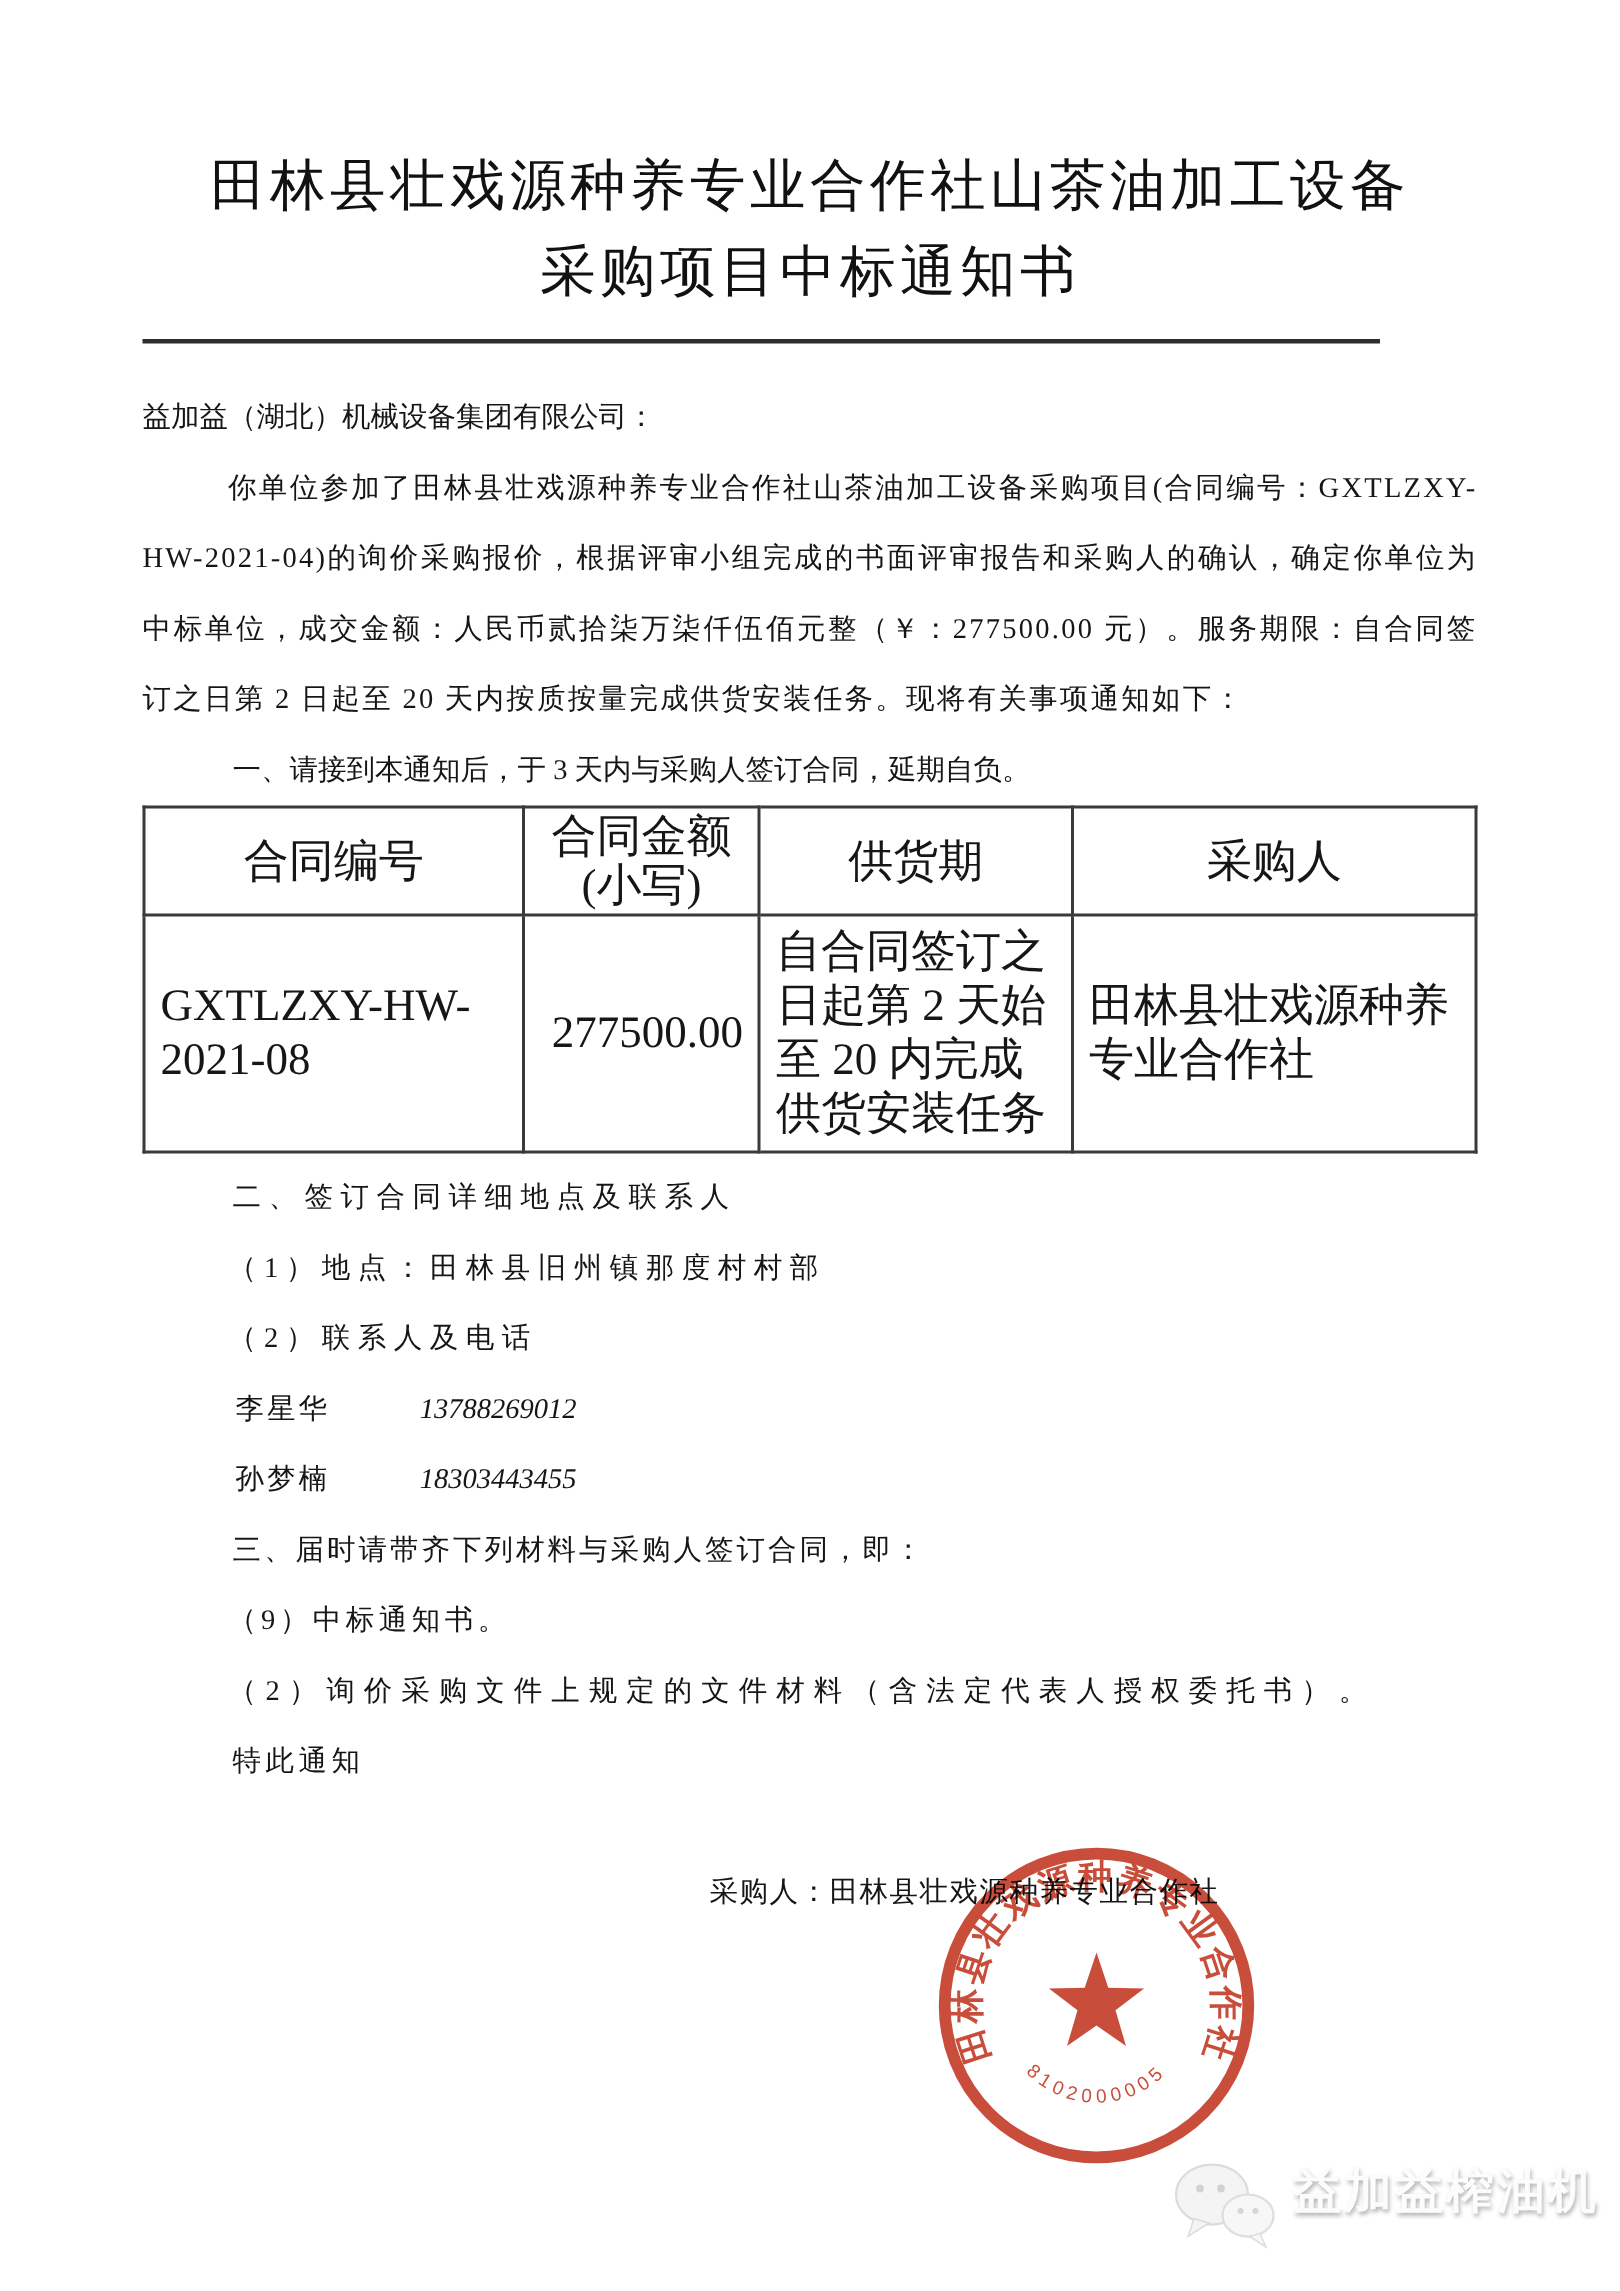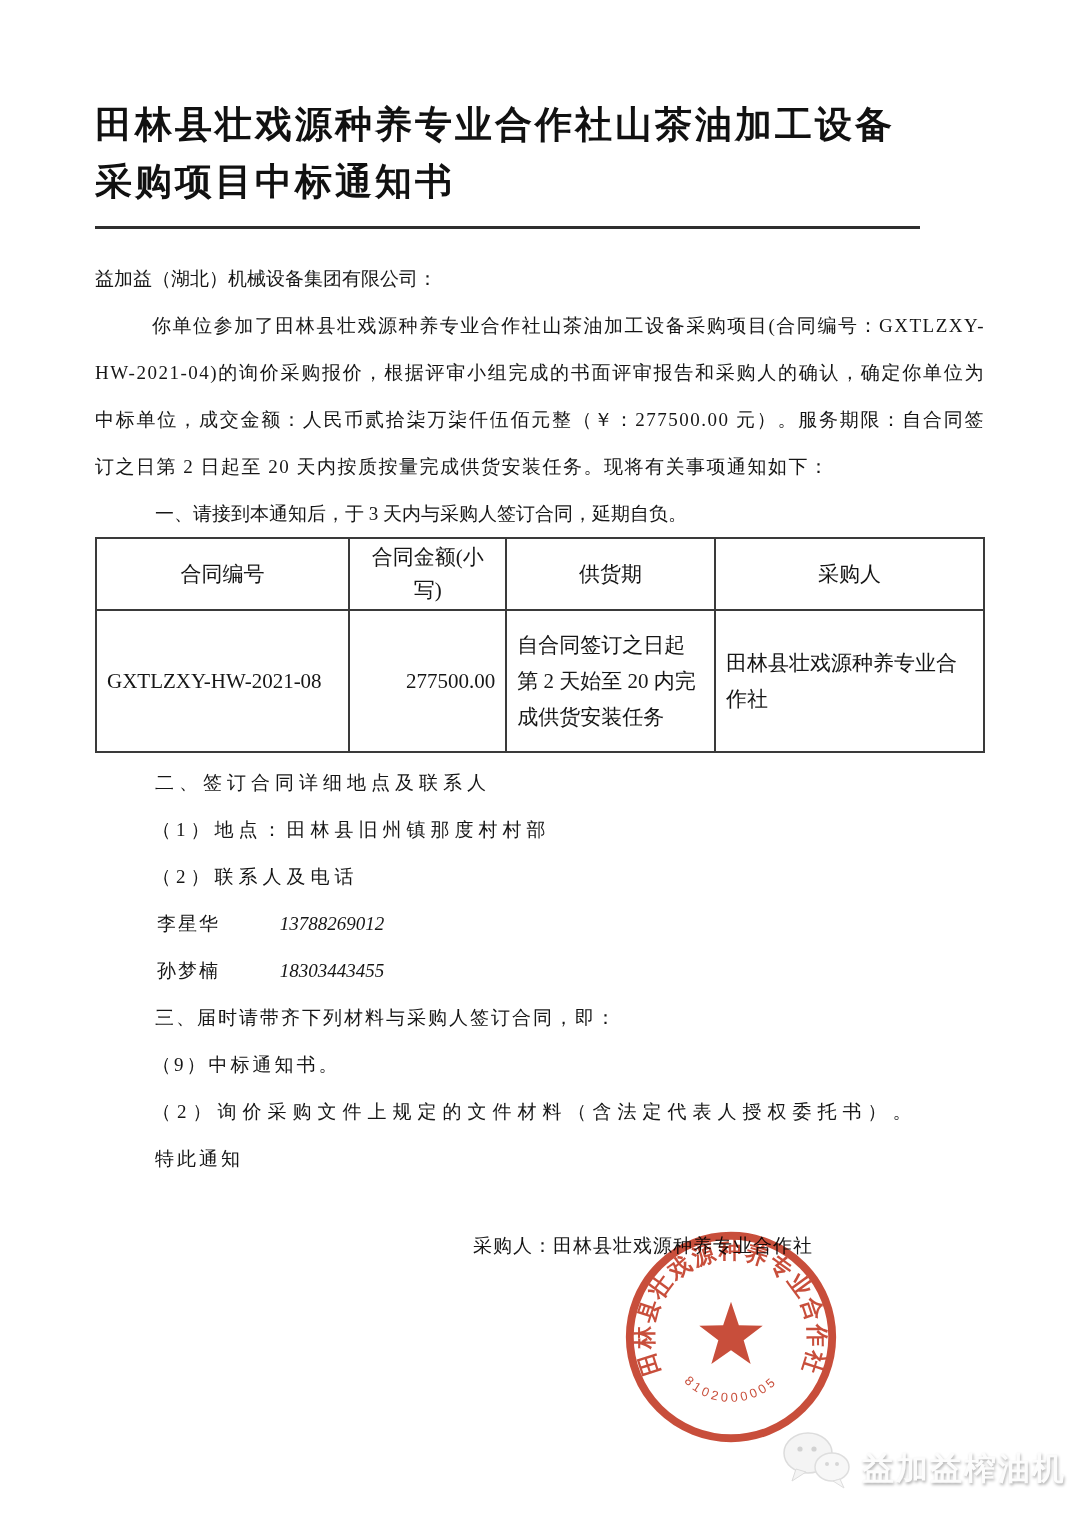--- a/index.html
+++ b/index.html
@@ -9,23 +9,23 @@
     width:1080px; height:1527px;
     margin:0 auto;
     background:#ffffff;
     font-family:"Liberation Serif", serif;
     color:#1c1c1c;
     overflow:hidden;
   }
   .content { padding:96px 95px 0 95px; }
 
   .doc-title {
-    text-align:left;
+    text-align:center;
     font-size:37px;
-    font-weight:bold;
+    font-weight:normal;
     line-height:57px;
     letter-spacing:3px;
     color:#111;
   }
   .title-rule {
     margin:16px 65px 0 0;
     border-top:3px solid #2e2e2e;
     height:0;
   }
 
@@ -40,21 +40,21 @@
   .sp2 { letter-spacing:2px; }
   .sp3 { letter-spacing:3px; }
   .sp5 { letter-spacing:5px; }
   .sp6 { letter-spacing:6px; text-align:justify; }
   .item { text-indent:57px; }
 
   table.contract {
     width:100%;
     border-collapse:collapse;
     table-layout:fixed;
-    font-size:21px;
+    font-size:30px;
     color:#161616;
   }
   table.contract th, table.contract td {
     border:2px solid #3a3a3a;
     vertical-align:middle;
     font-weight:normal;
   }
   table.contract th {
     height:71px;
     text-align:center;
@@ -84,23 +84,23 @@
   .seal {
     position:absolute;
     left:618px; top:1224px;
     width:226px; height:226px;
     mix-blend-mode:multiply;
     opacity:0.92;
   }
 
   .watermark {
     position:absolute;
-    right:14px; bottom:36px;
+    right:14px; bottom:26px;
     display:flex;
-    align-items:flex-end;
+    align-items:flex-start;
     gap:8px;
   }
   .watermark-text {
     font-size:32px;
     font-weight:bold;
     letter-spacing:2px;
     color:#fcfcfc;
     text-shadow:1px 2px 3px #b3b3b3, -1px -1px 1px #ffffff;
     font-family:"Liberation Sans", sans-serif;
   }

